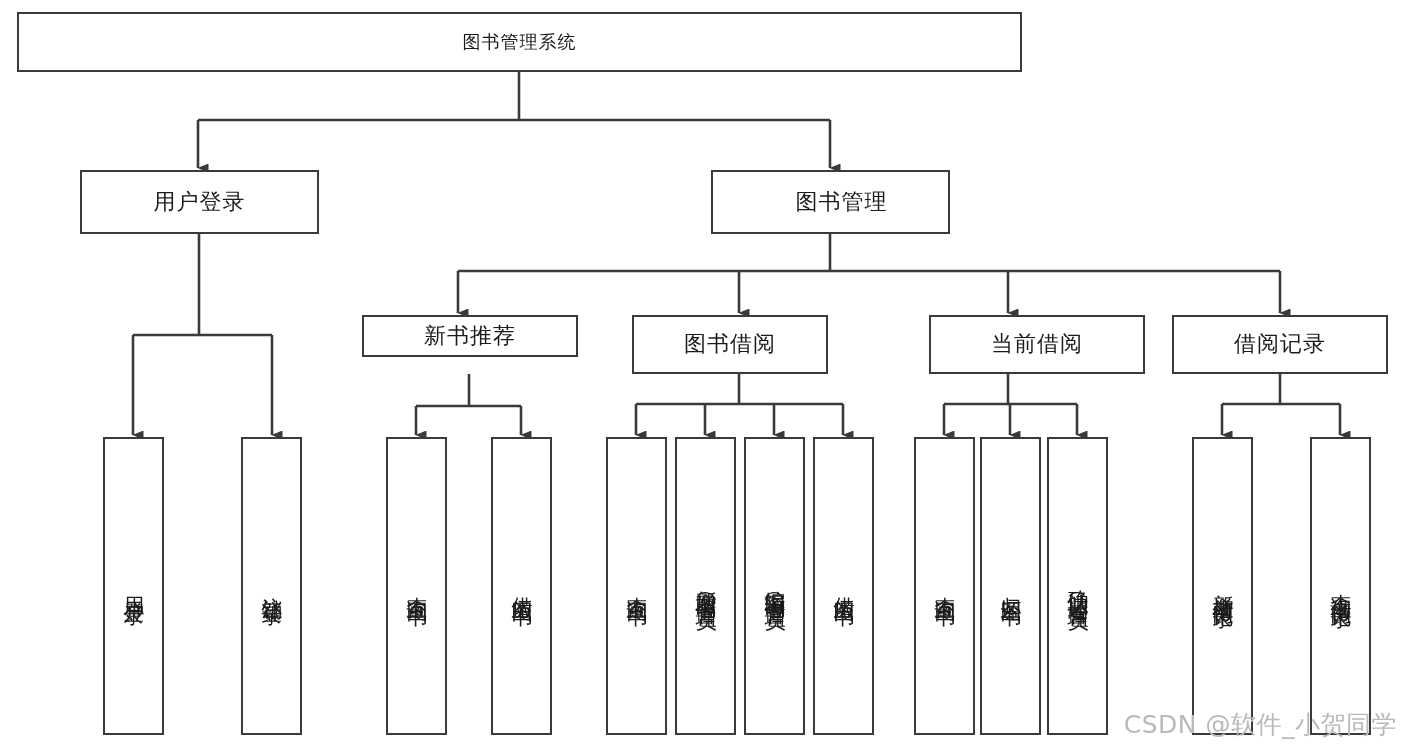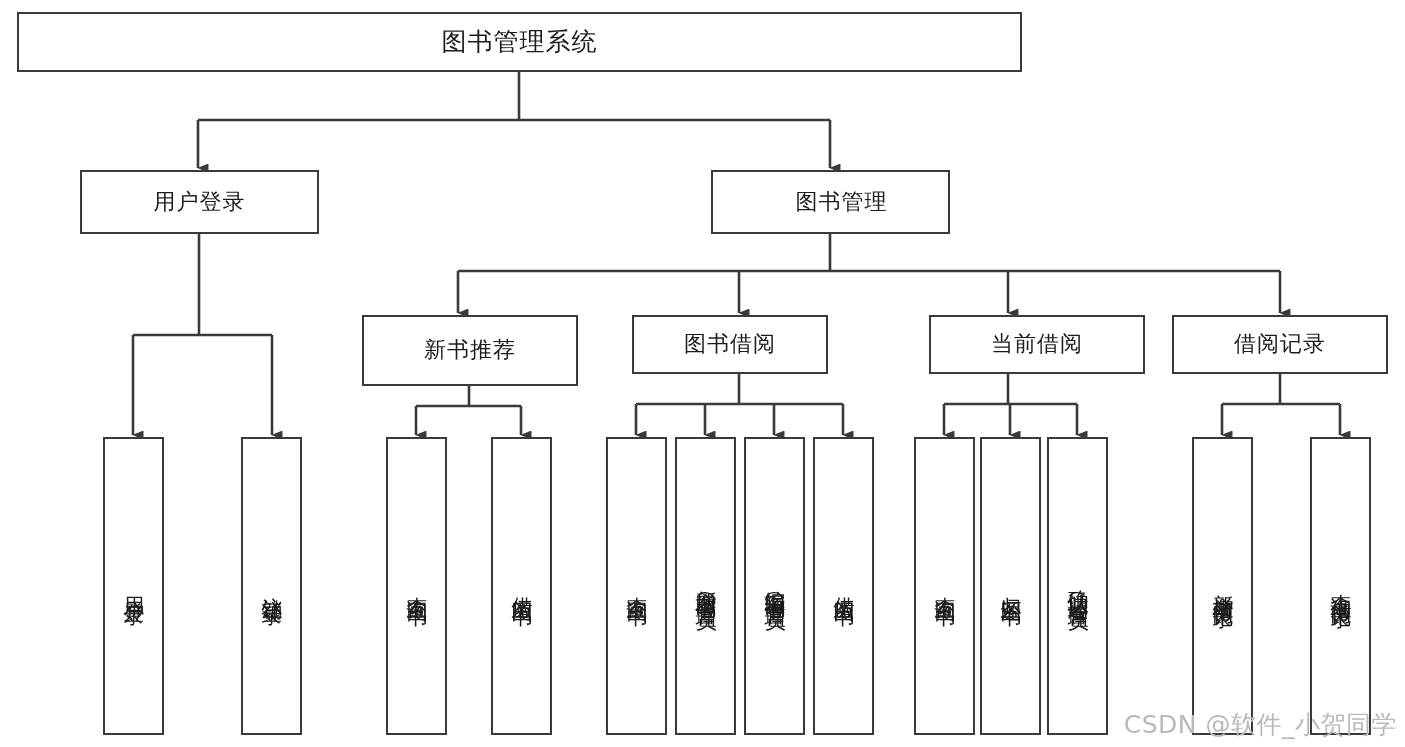--- a/index.html
+++ b/index.html
@@ -38,21 +38,21 @@
     justify-content: center;
     color: #1b1b1b;
   }
   .node-label {
     font-size: 22px;
     line-height: 1.12;
     letter-spacing: 1px;
     white-space: nowrap;
     color: #1b1b1b;
   }
-  .node.root .node-label { font-size: 25px; font-family: Liberation Serif, serif; }
+  .node.root .node-label { font-size: 18px; font-family: Liberation Serif, serif; }
   .node.level2 .node-label { font-size: 22px; }
   .node.level3 .node-label { font-size: 22px; }
   .node.leaf {
     align-items: center;
     justify-content: center;
     padding: 6px 0;
   }
   .node.leaf .node-label {
     writing-mode: vertical-rl;
     text-orientation: upright;
@@ -135,21 +135,21 @@
   </div>
 
   <div class="node level2" style="left:80px; top:170px; width:239px; height:64px;">
     <span class="node-label">用户登录</span>
   </div>
 
   <div class="node level2" style="left:711px; top:170px; width:239px; height:64px;padding-left:22px;">
     <span class="node-label">图书管理</span>
   </div>
 
-  <div class="node level3" style="left:362px; top:315px; width:216px; height:71px;">
+  <div class="node level3" style="left:362px; top:315px; width:216px; height:42px;">
     <span class="node-label">新书推荐</span>
   </div>
 
   <div class="node level3" style="left:632px; top:315px; width:196px; height:59px;">
     <span class="node-label">图书借阅</span>
   </div>
 
   <div class="node level3" style="left:901px; top:315px; width:216px; height:59px;margin-left:28px;">
     <span class="node-label">当前借阅</span>
   </div>

